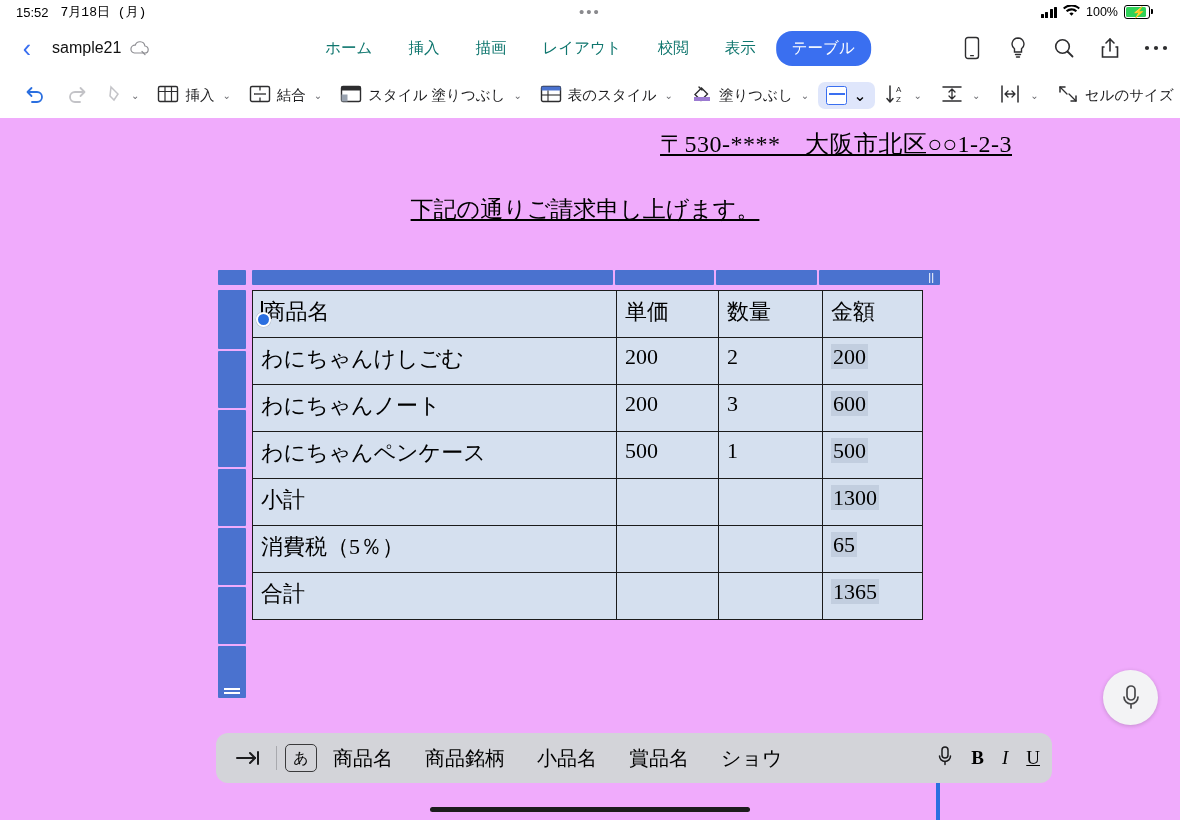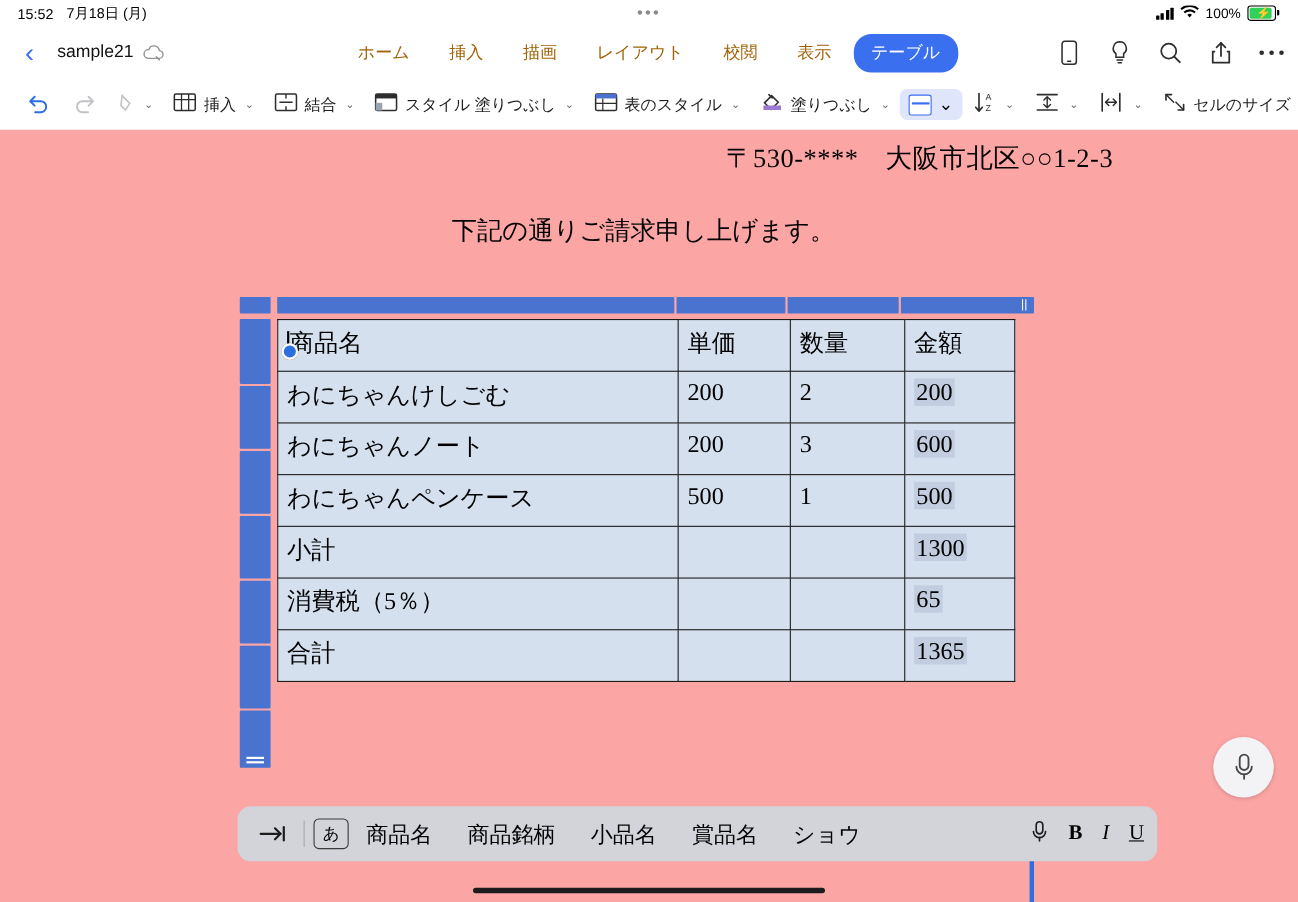--- a/index.html
+++ b/index.html
@@ -21,33 +21,33 @@
     height: 24px;
     display: flex;
     align-items: center;
     padding: 0 16px;
     font-size: 13px;
     color: #000;
     position: relative;
   }
   .status-left { display: flex; align-items: center; gap: 12px; justify-content: flex-end; }
   .status-time { font-weight: 500; }
-  .status-date { font-weight: 500; }
+  .status-date { font-weight: 500; font-family: Liberation Mono, monospace; }
   .status-center {
     position: absolute;
     left: 50%;
     transform: translateX(-50%);
     letter-spacing: 2px;
     color: #8a8a8e;
     font-size: 15px;
     line-height: 10px;
   }
   .status-right {
     position: absolute;
-    right: 20px;
+    right: 30px;
     display: flex;
     align-items: center;
     gap: 6px;
     font-size: 12.5px;
   }
   .sig-bars { display: flex; align-items: flex-end; gap: 1.5px; height: 11px; }
   .sig-bars i { display: block; width: 3px; background: #000; border-radius: .5px; }
   .sig-bars i:nth-child(1) { height: 4px; }
   .sig-bars i:nth-child(2) { height: 6px; }
   .sig-bars i:nth-child(3) { height: 8.5px; }
@@ -111,21 +111,21 @@
     position: absolute;
     left: 50%;
     transform: translateX(-50%);
     display: flex;
     align-items: center;
     gap: 4px;
   }
   .ribbon-tab {
     padding: 7px 16px;
     font-size: 15.5px;
-    color: #a16207;
+    color: #0f766e;
     border-radius: 16px;
     white-space: nowrap;
   }
   .ribbon-tab.active {
     background: #3a6ff0;
     color: #fff;
   }
   .topbar-right {
     position: absolute;
     right: 12px;
@@ -182,22 +182,23 @@
     background: #3a6ff0;
   }
 
   
   .canvas {
     position: absolute;
     top: 118px;
     left: 0;
     right: 0;
     bottom: 0;
-    background: #fca5a5;
+    background: #f0abfc;
     overflow: hidden;
+    text-decoration: underline;
   }
   .addr-line {
     text-align: right;
     padding-right: 168px;
     font-family: "Liberation Serif", serif;
     font-size: 24px;
     color: #000;
     letter-spacing: .5px;
   }
   .addr1 { margin-top: 10px; }

